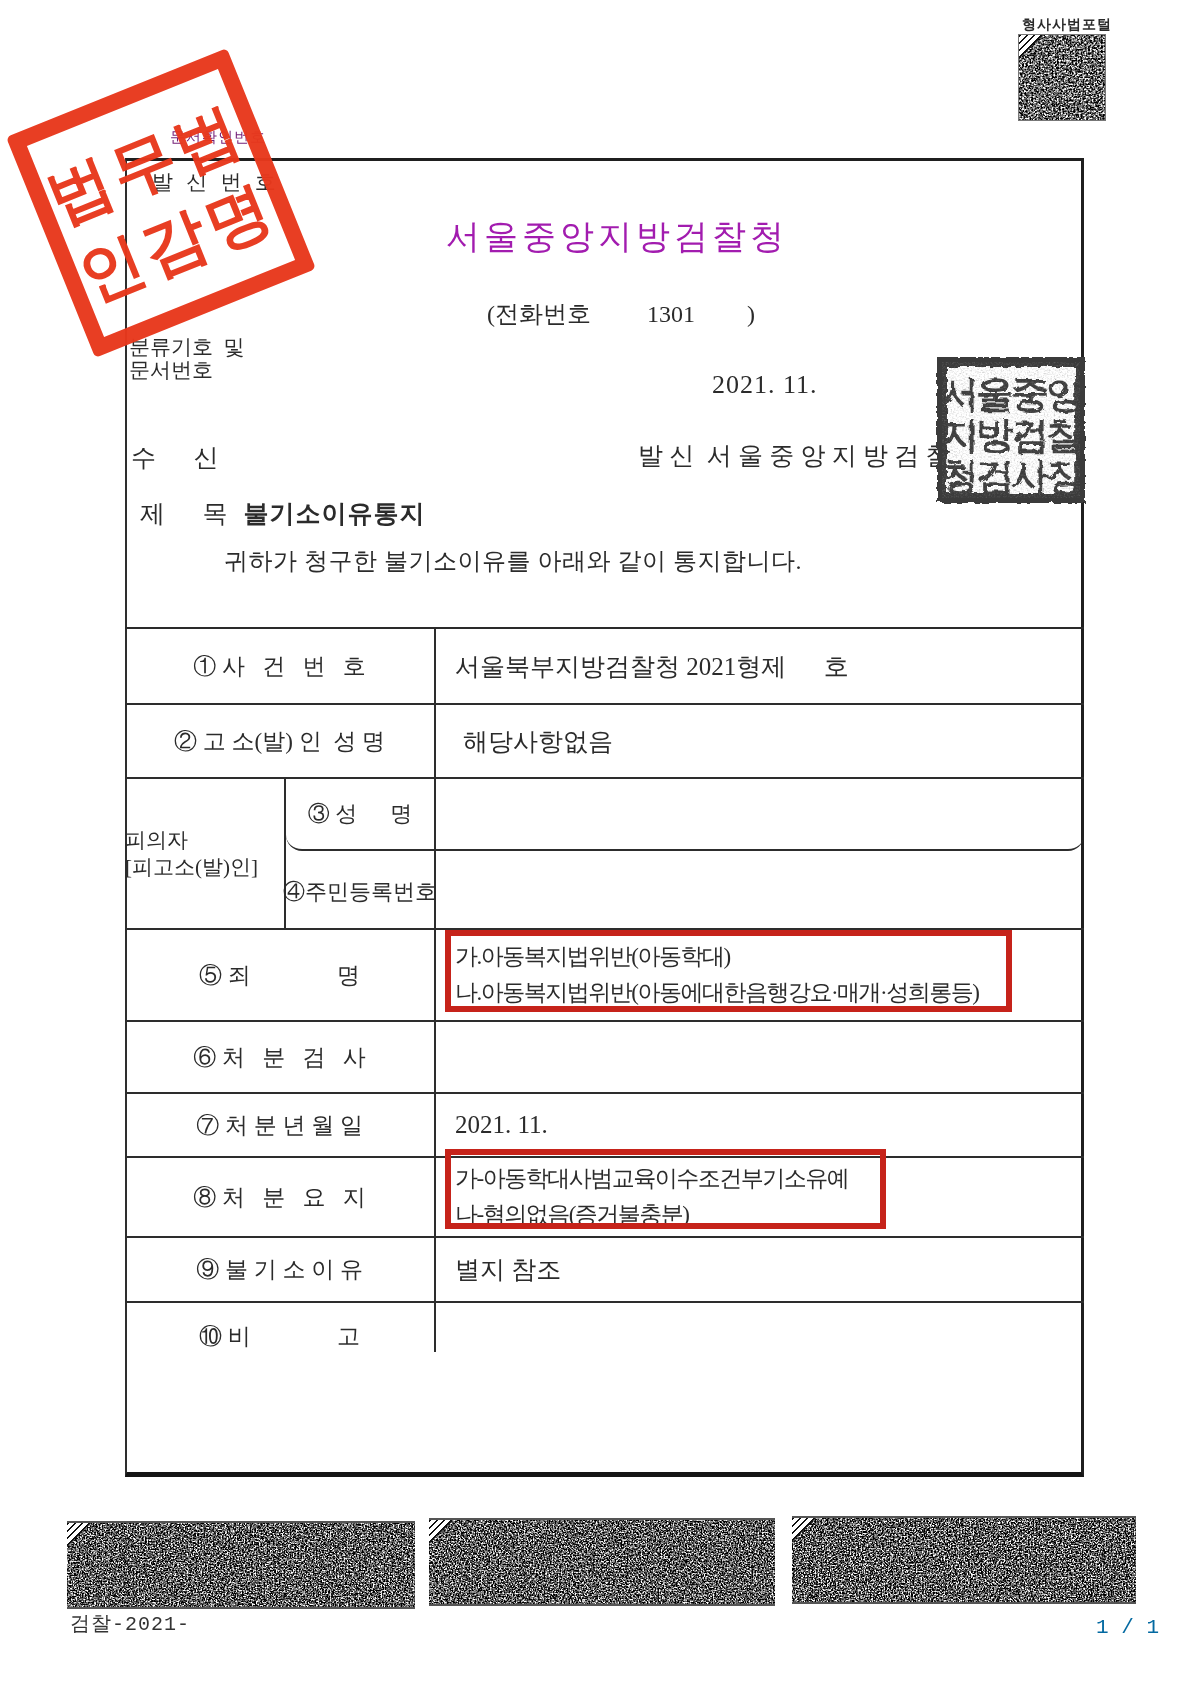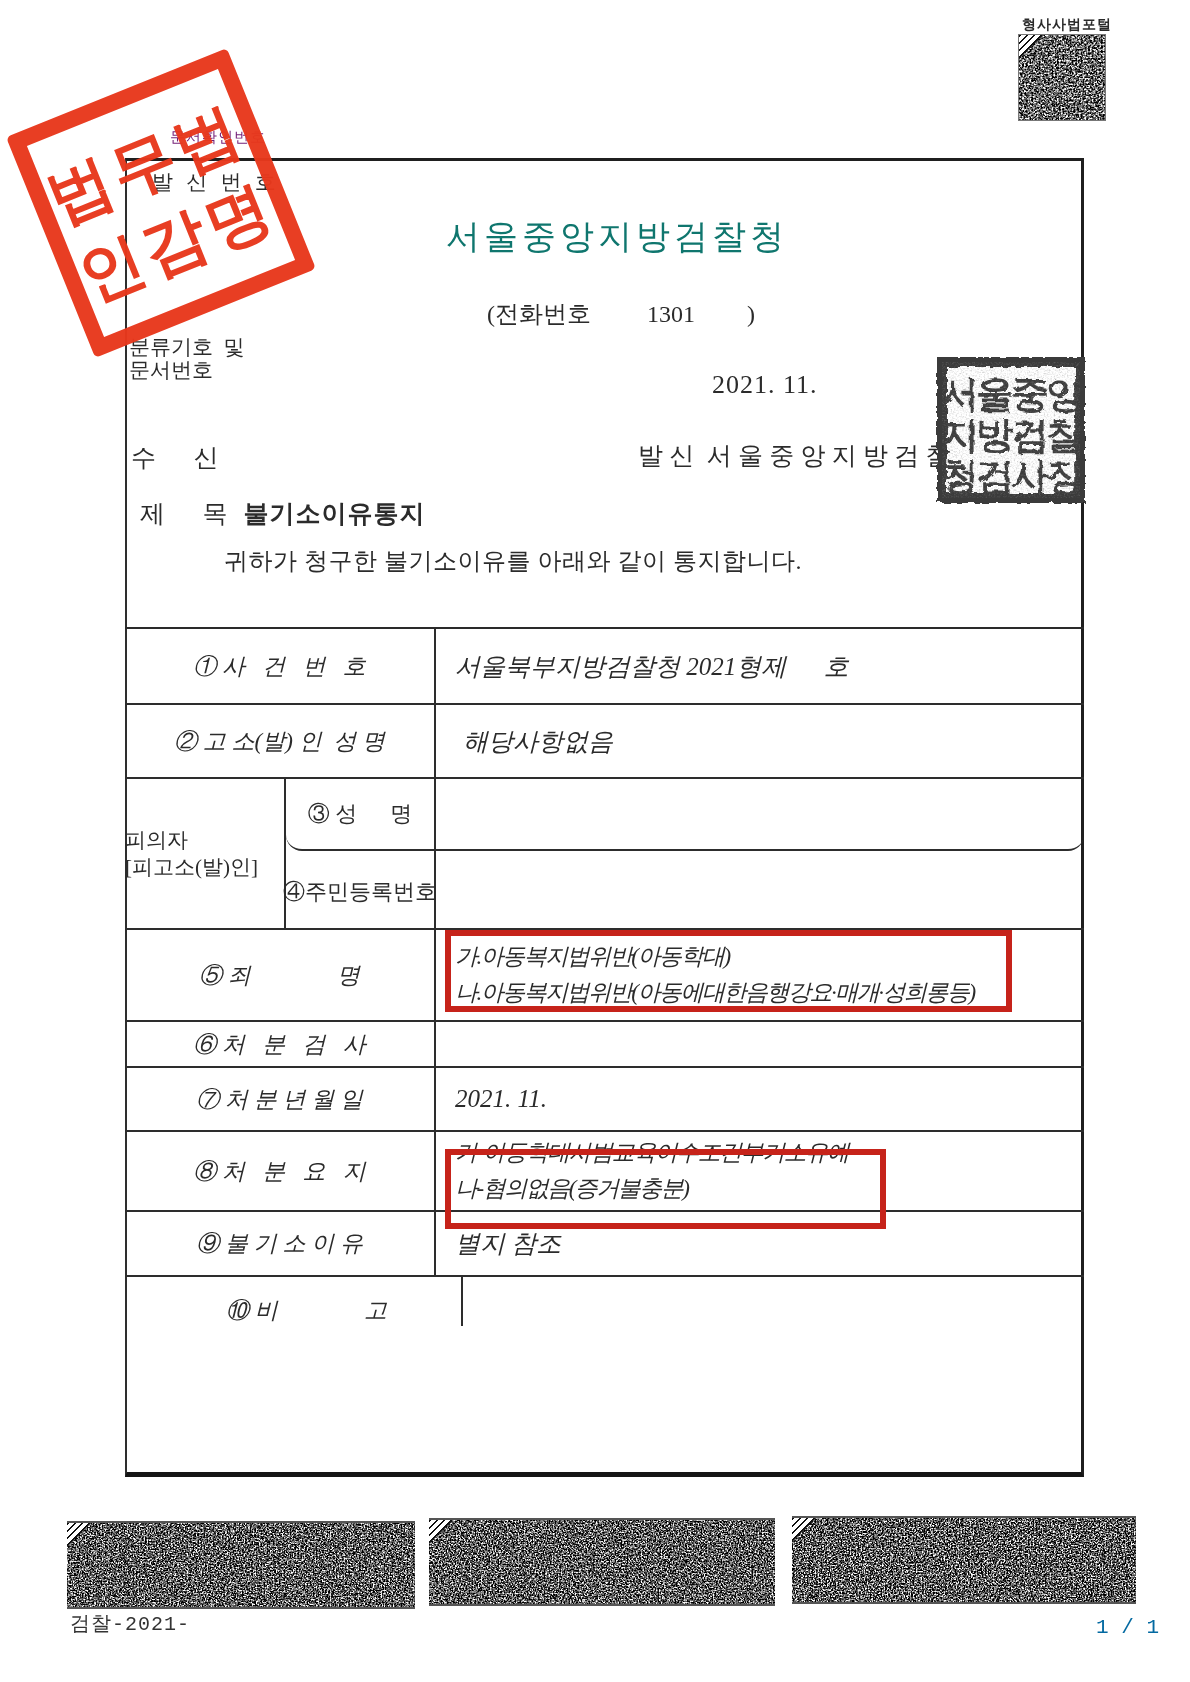--- a/index.html
+++ b/index.html
@@ -13,40 +13,40 @@
   
   .doc-box{
     left:125px;top:158px;width:959px;height:1319px;box-sizing:border-box;
     border-top:3px solid #1f1f1f;border-left:2px solid #2e2e2e;
     border-right:3px solid #1f1f1f;border-bottom:5px solid #151515;
   }
 
   
   .confirm-no{left:130px;top:128px;font-size:15px;color:#701a75;letter-spacing:1px;margin-left:40px;}
   .send-no{left:152px;top:168px;font-size:21px;letter-spacing:4px;}
-  .main-title{left:446px;top:214px;font-size:34px;letter-spacing:4px;color:#0f766e;}
+  .main-title{left:446px;top:214px;font-size:34px;letter-spacing:4px;color:#a21caf;}
   .phone-line{left:487px;top:298px;font-size:24px;}
   .phone-line .gap1{display:inline-block;width:56px;}
   .phone-line .gap2{display:inline-block;width:52px;}
   .class-code{left:129px;top:336px;font-size:21px;line-height:23px;}
   .doc-date{left:712px;top:370px;font-size:26px;letter-spacing:1px;}
   .recv{left:131px;top:441px;font-size:25px;}
   .sender{left:638px;top:439px;font-size:25px;}
   .subject{left:140px;top:497px;font-size:25px;}
   .subject .subj-label{white-space:pre;}
   .subject .subj-value{font-weight:bold;margin-left:16px;letter-spacing:1px;}
   .notice{left:224px;top:545px;font-size:24px;letter-spacing:0.5px;}
 
   
   .tbl{
     left:125px;top:627px;width:959px;box-sizing:border-box;
     border-top:2px solid #2a2a2a;
   }
-  .trow{display:flex;box-sizing:border-box;border-bottom:2px solid #2d2d2d;font-style:italic;}
-  .trow:last-child{border-bottom:none;padding-left:27px;}
+  .trow{display:flex;box-sizing:border-box;border-bottom:2px solid #2d2d2d;}
+  .trow:last-child{border-bottom:none;}
   .lbl{
     width:311px;box-sizing:border-box;border-right:2px solid #2d2d2d;
     display:flex;align-items:center;justify-content:center;
     font-size:23px;white-space:pre;flex:none;
   }
   .val{
     flex:1;display:flex;flex-direction:column;justify-content:center;
     padding-left:19px;font-size:25px;white-space:pre;
   }
   .val-line{font-size:23px;letter-spacing:-1.5px;line-height:36px;white-space:pre;}
@@ -160,21 +160,21 @@
       </div>
     </div>
   </div>
   <div class="trow" style="height:92px;">
     <div class="lbl">⑤ 죄               명</div>
     <div class="val">
       <div class="val-line">가.아동복지법위반(아동학대)</div>
       <div class="val-line">나.아동복지법위반(아동에대한음행강요·매개·성희롱등)</div>
     </div>
   </div>
-  <div class="trow" style="height:46px;gap:28px;">
+  <div class="trow" style="height:72px;gap:28px;">
     <div class="lbl">⑥ 처   분   검   사</div>
     <div class="val"></div>
   </div>
   <div class="trow" style="height:64px;">
     <div class="lbl">⑦ 처 분 년 월 일</div>
     <div class="val">2021. 11.</div>
   </div>
   <div class="trow" style="height:80px;">
     <div class="lbl">⑧ 처   분   요   지</div>
     <div class="val">

